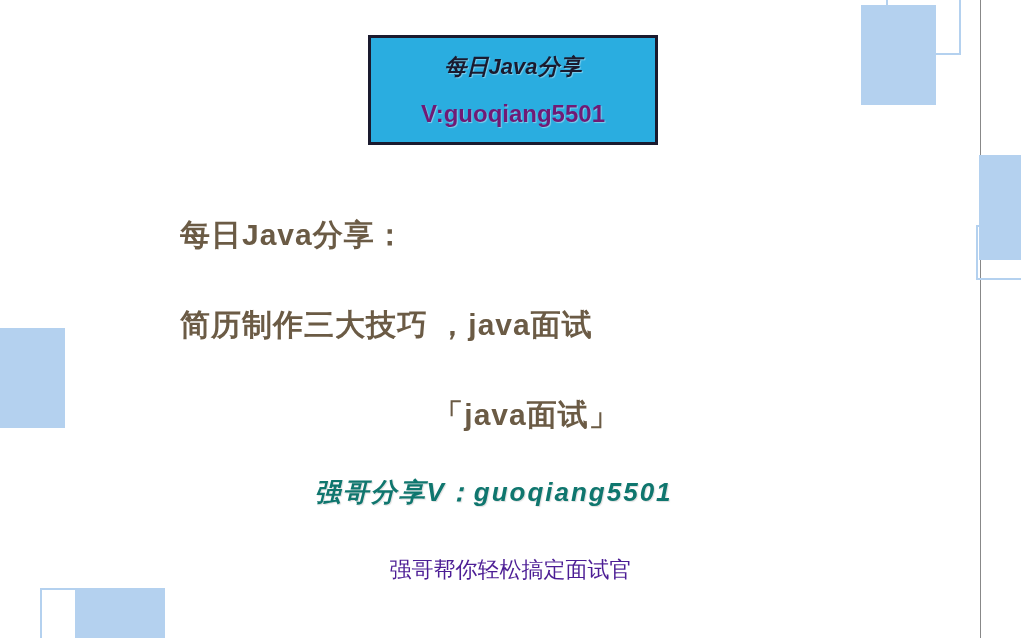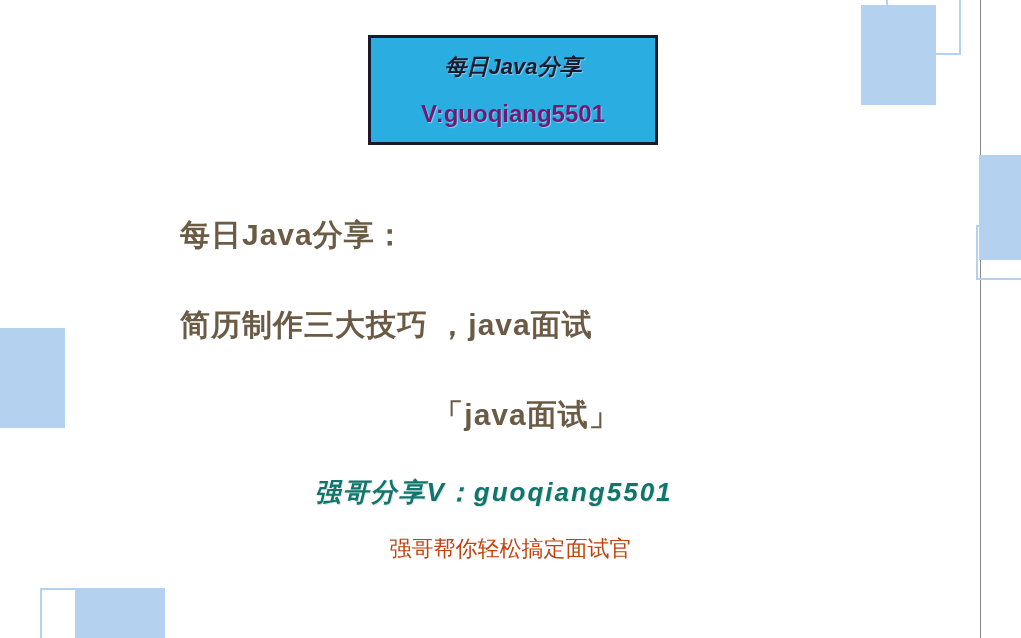--- a/index.html
+++ b/index.html
@@ -163,23 +163,23 @@
       text-align: center;
       text-shadow: 1px 1px 1px rgba(200,200,200,0.6);
       letter-spacing: 2px;
       margin-left: 20px;
     }
     
     .footer-text {
       position: absolute;
       left: 0;
       width: 1021px;
-      top: 534px;
+      top: 555px;
       font-size: 22px;
-      color: #c2410c;
+      color: #4c1d95;
       text-align: center;
     }
   </style>
 </head>
 <body>
 
 <div class="border-right"></div>
 
 <div class="deco-top-right-solid"></div>
 <div class="deco-top-right-outline"></div>

